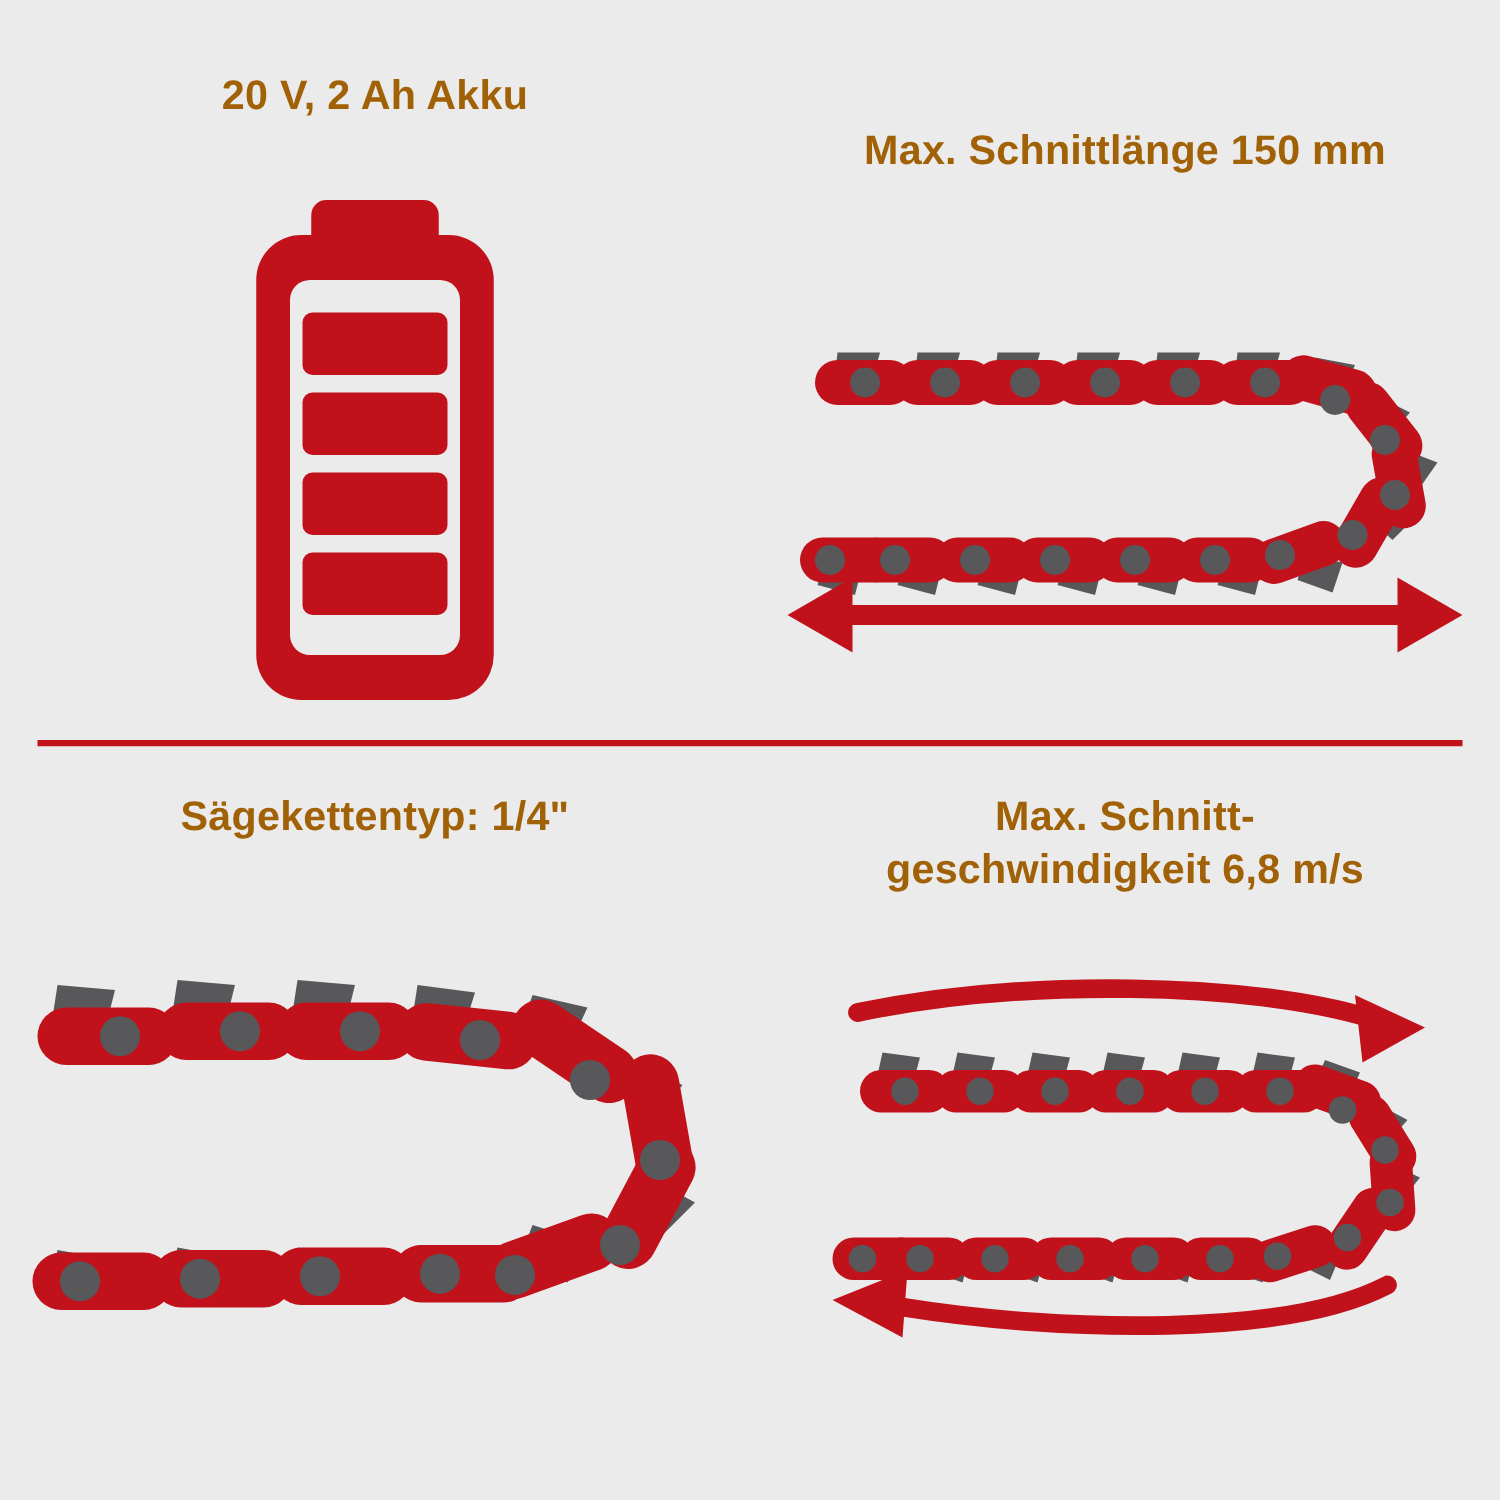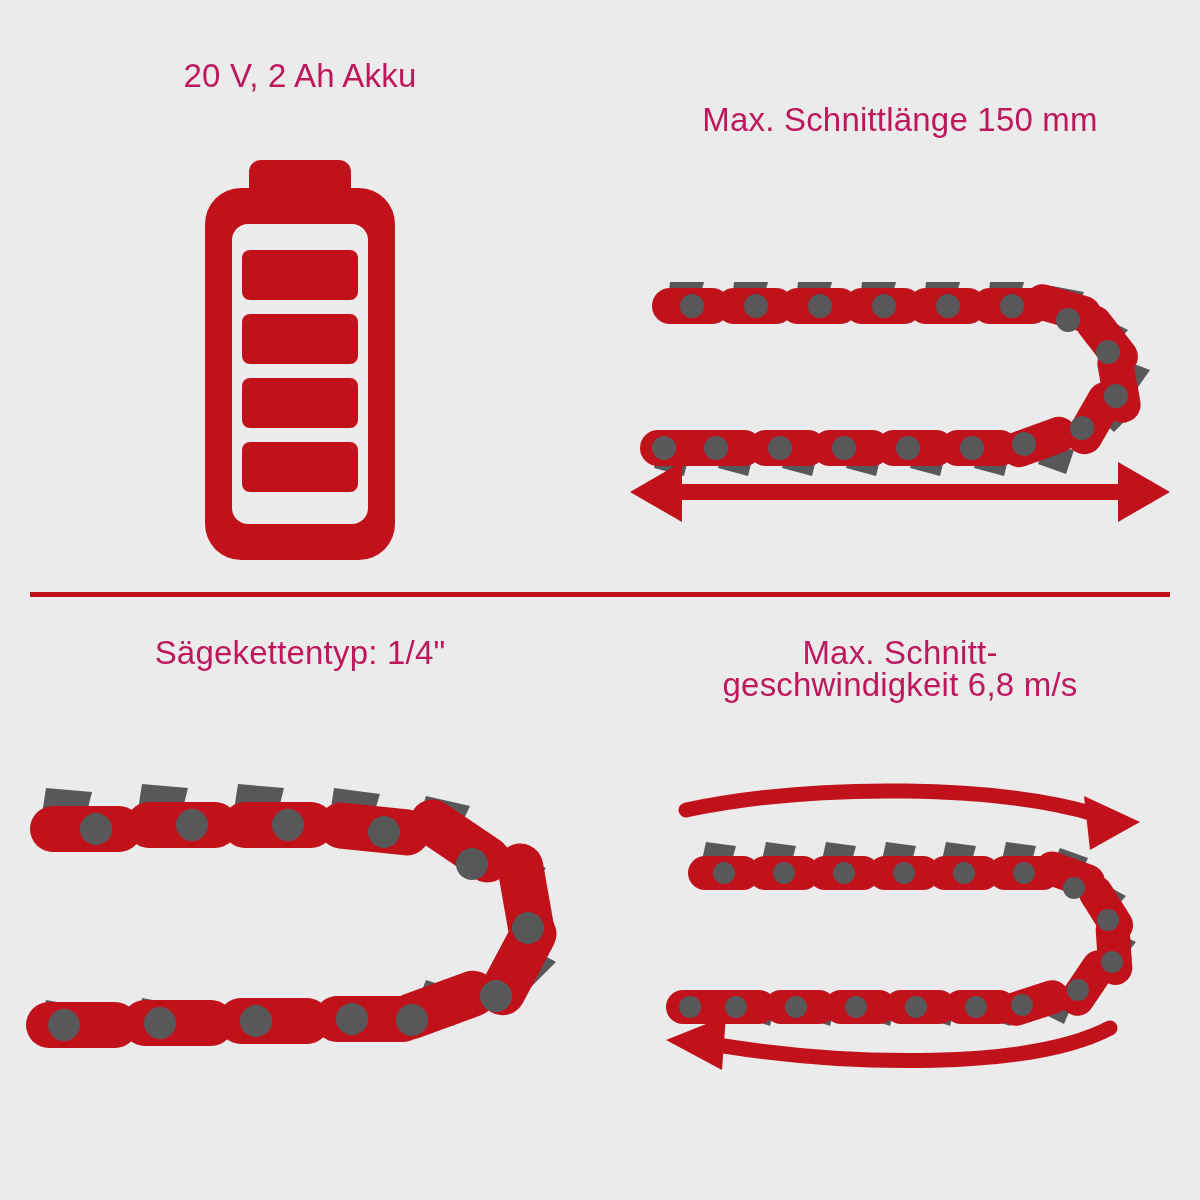--- a/index.html
+++ b/index.html
@@ -37,22 +37,22 @@
     width: 1140px;
     height: 5px;
     background: #c1121c;
   }
 
   .caption {
     position: absolute;
     left: 0;
     width: 100%;
     text-align: center;
-    color: #be185d;
-    font-weight: normal;
+    color: #a16207;
+    font-weight: bold;
     font-size: 33px;
     line-height: 42px;
     letter-spacing: 0.2px;
   }
   .cap-top { top: 55px; }
   .cap-bottom { top: 32px; }
 
   .art {
     position: absolute;
     left: 0;
@@ -209,21 +209,21 @@
         <circle cx="352" cy="419" r="16"></circle>
           <circle cx="256" cy="421" r="16"></circle>
         <circle cx="160" cy="423" r="16"></circle>
           <circle cx="64" cy="425" r="16"></circle>
       </g>
     </svg>
   </div>
 
   <div class="quad q-br">
     <div class="caption cap-bottom">Max. Schnitt-</div>
-    <div class="caption" style="top:64px">geschwindigkeit 6,8 m/s</div>
+    <div class="caption" style="top:74px">geschwindigkeit 6,8 m/s</div>
     <svg class="art" viewBox="0 0 600 600">
 
       <g fill="none" stroke="#c1121c" stroke-width="15" stroke-linecap="round">
         <path d="M86 210 C 220 182, 400 186, 494 214"></path>
       </g>
       <path d="M540 222 l-56 -26 l6 54 z" fill="#c1121c"></path>
 
       <g fill="#58585a">
         <path d="M106 242 l30 4 l-6 22 l-28 -8 z"></path>
         <path d="M166 242 l30 4 l-6 22 l-28 -8 z"></path>

